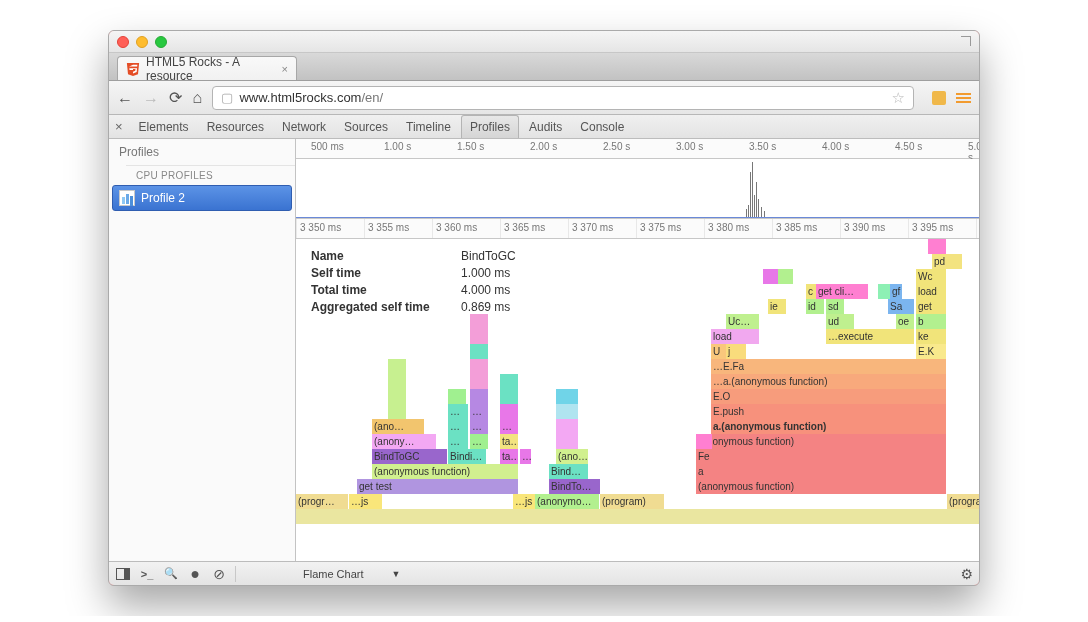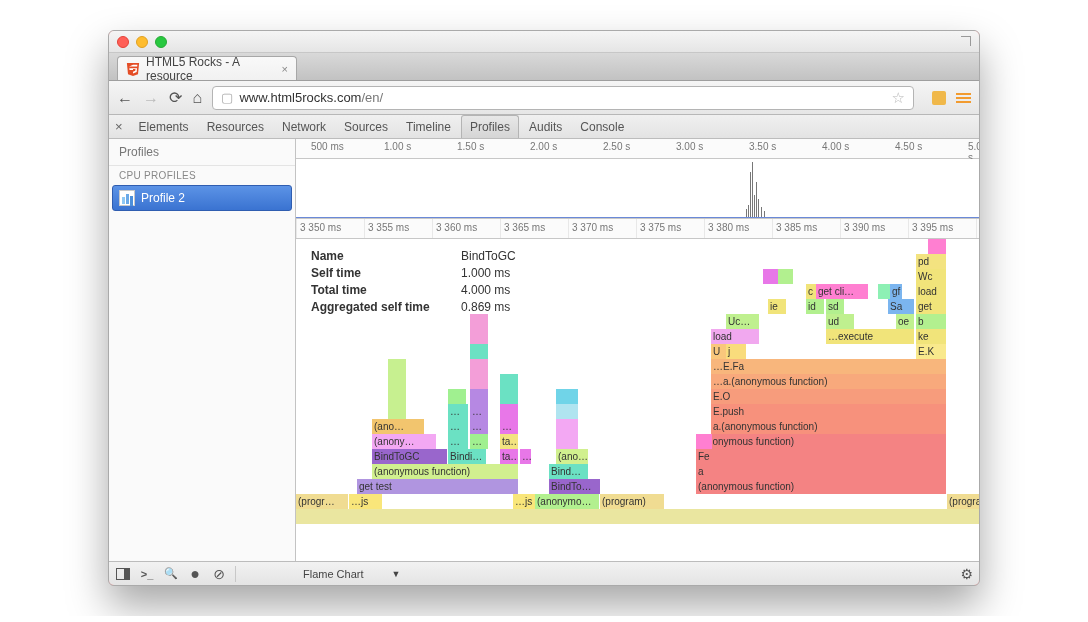--- a/index.html
+++ b/index.html
@@ -36,21 +36,21 @@
 
 .dtbar { height: 24px; background: linear-gradient(#f0f0f0,#e3e3e3); border-bottom:1px solid #bcbcbc; display:flex; align-items:center; font-size:12px; color:#555; padding:0 6px; gap:2px; }
 .dt-close { font-size:13px; margin-right:6px; color:#666; cursor:pointer; }
 .dt-tab { padding:4px 8px; cursor:pointer; }
 .dt-tab.active { background:linear-gradient(#e8e8e8,#d5d5d5); border:1px solid #b4b4b4; border-bottom:none; border-radius:3px 3px 0 0; }
 
 
 .dtbody { flex:1; display:flex; overflow:hidden; background:#fff; }
 .sidepanel { width:187px; background:#fafafa; border-right:1px solid #c3c3c3; display:flex; flex-direction:column; }
 .side-section { padding:6px 10px; font-size:12px; color:#777; }
-.side-header { padding:4px 10px 3px; font-size:10px; color:#888; letter-spacing:.3px; border-top:1px solid #e4e4e4; }
+.side-header { padding:4px 10px 3px; font-size:10px; color:#888; letter-spacing:.3px; border-top:1px solid #e4e4e4;margin-left:17px; }
 .profile-item { margin:1px 3px; background:linear-gradient(#5c93e6,#3a73d1); border:1px solid #2f5db0; border-radius:3px; color:#fff; font-size:12px; padding:4px 6px; display:flex; align-items:center; gap:6px; }
 .pf-icon { width:16px; height:16px; background:#fff; border:1px solid #c8c8c8; display:inline-block; position:relative; }
 .pf-icon::before { content:""; position:absolute; left:2px; top:6px; width:3px; height:7px; background:#8fc8f4; }
 .pf-icon::after { content:""; position:absolute; left:6px; top:3px; width:3px; height:10px; background:#6aa9e8; box-shadow:4px 2px 0 0 #4d8fda; }
 
 .mainpanel { flex:1; display:flex; flex-direction:column; position:relative; overflow:hidden; }
 
 
 .ruler { height:20px; border-bottom:1px solid #c7c7c7; position:relative; font-size:10px; color:#777; background:#fbfbfb; }
 .ruler .tick { position:absolute; top:2px; }
@@ -261,21 +261,21 @@
           <div class="bar" style="left: 253px; width: 39px; top: 225px; background: rgb(107, 225, 195);">Bind…</div>
           <div class="bar" style="left: 260px; width: 32px; top: 210px; background: rgb(209, 240, 143);">(ano…</div>
           <div class="bar" style="left: 260px; width: 22px; top: 195px; background: rgb(243, 168, 243);"></div>
           <div class="bar" style="left: 260px; width: 22px; top: 180px; background: rgb(243, 168, 243);"></div>
           <div class="bar" style="left: 260px; width: 22px; top: 165px; background: rgb(176, 228, 240);"></div>
           <div class="bar" style="left: 260px; width: 22px; top: 150px; background: rgb(112, 212, 232);"></div>
           <div class="bar" style="left: 400px; width: 250px; top: 240px; background: rgb(244, 131, 131);">(anonymous function)</div>
           <div class="bar" style="left: 400px; width: 250px; top: 225px; background: rgb(244, 131, 131);">a</div>
           <div class="bar" style="left: 400px; width: 250px; top: 210px; background: rgb(244, 131, 131);">Fe</div>
           <div class="bar" style="left: 400px; width: 250px; top: 195px; background: rgb(244, 131, 131);">(anonymous function)</div>
-          <div class="bar" style="left: 415px; width: 235px; top: 180px; background: rgb(247, 145, 124);">a.(anonymous function)</div>
+          <div class="bar" style="left: 415px; width: 235px; top: 180px; background: rgb(247, 145, 124); font-weight: bold;">a.(anonymous function)</div>
           <div class="bar" style="left: 415px; width: 235px; top: 165px; background: rgb(247, 145, 124);">E.push</div>
           <div class="bar" style="left: 415px; width: 235px; top: 150px; background: rgb(247, 156, 124);">E.O</div>
           <div class="bar" style="left: 415px; width: 235px; top: 135px; background: rgb(248, 169, 124);">…a.(anonymous function)</div>
           <div class="bar" style="left: 415px; width: 235px; top: 120px; background: rgb(248, 182, 124);">…E.Fa</div>
           <div class="bar" style="left: 415px; width: 15px; top: 105px; background: rgb(249, 199, 124);">U</div>
           <div class="bar" style="left: 430px; width: 20px; top: 105px; background: rgb(249, 220, 124);">j</div>
           <div class="bar" style="left: 620px; width: 30px; top: 105px; background: rgb(249, 233, 140);">E.K</div>
           <div class="bar" style="left: 415px; width: 48px; top: 90px; background: rgb(241, 168, 239);">load</div>
           <div class="bar" style="left: 530px; width: 88px; top: 90px; background: rgb(241, 228, 122);">…execute</div>
           <div class="bar" style="left: 620px; width: 30px; top: 90px; background: rgb(241, 228, 122);">ke</div>
@@ -289,21 +289,21 @@
           <div class="bar" style="left: 592px; width: 26px; top: 60px; background: rgb(123, 181, 239);">Sa</div>
           <div class="bar" style="left: 620px; width: 30px; top: 60px; background: rgb(241, 228, 122);">get</div>
           <div class="bar" style="left: 510px; width: 18px; top: 45px; background: rgb(241, 228, 122);">c</div>
           <div class="bar" style="left: 520px; width: 52px; top: 45px; background: rgb(255, 127, 209);">get cli…</div>
           <div class="bar" style="left: 582px; width: 12px; top: 45px; background: rgb(141, 240, 180); padding-left: 21px;">te</div>
           <div class="bar" style="left: 594px; width: 12px; top: 45px; background: rgb(123, 181, 239);">gf</div>
           <div class="bar" style="left: 620px; width: 30px; top: 45px; background: rgb(241, 228, 122);">load</div>
           <div class="bar" style="left: 467px; width: 15px; top: 30px; background: rgb(232, 119, 232);"></div>
           <div class="bar" style="left: 482px; width: 15px; top: 30px; background: rgb(178, 240, 143);"></div>
           <div class="bar" style="left: 620px; width: 30px; top: 30px; background: rgb(241, 228, 122);">Wc</div>
-          <div class="bar" style="left: 620px; width: 30px; top: 15px; background: rgb(243, 227, 128);">pd</div>
+          <div class="bar" style="left: 636px; width: 30px; top: 15px; background: rgb(243, 227, 128);">pd</div>
           <div class="bar" style="left: 632px; width: 18px; top: 0px; background: rgb(255, 127, 209);"></div>
           <div class="bar" style="left: 400px; width: 16px; top: 195px; background: rgb(255, 127, 209);"></div>
         </div>
     </div>
   </div>
 
   <div class="statusbar">
     <div class="sb-icon">
         <span class="dock-icon"></span>
       </div>

